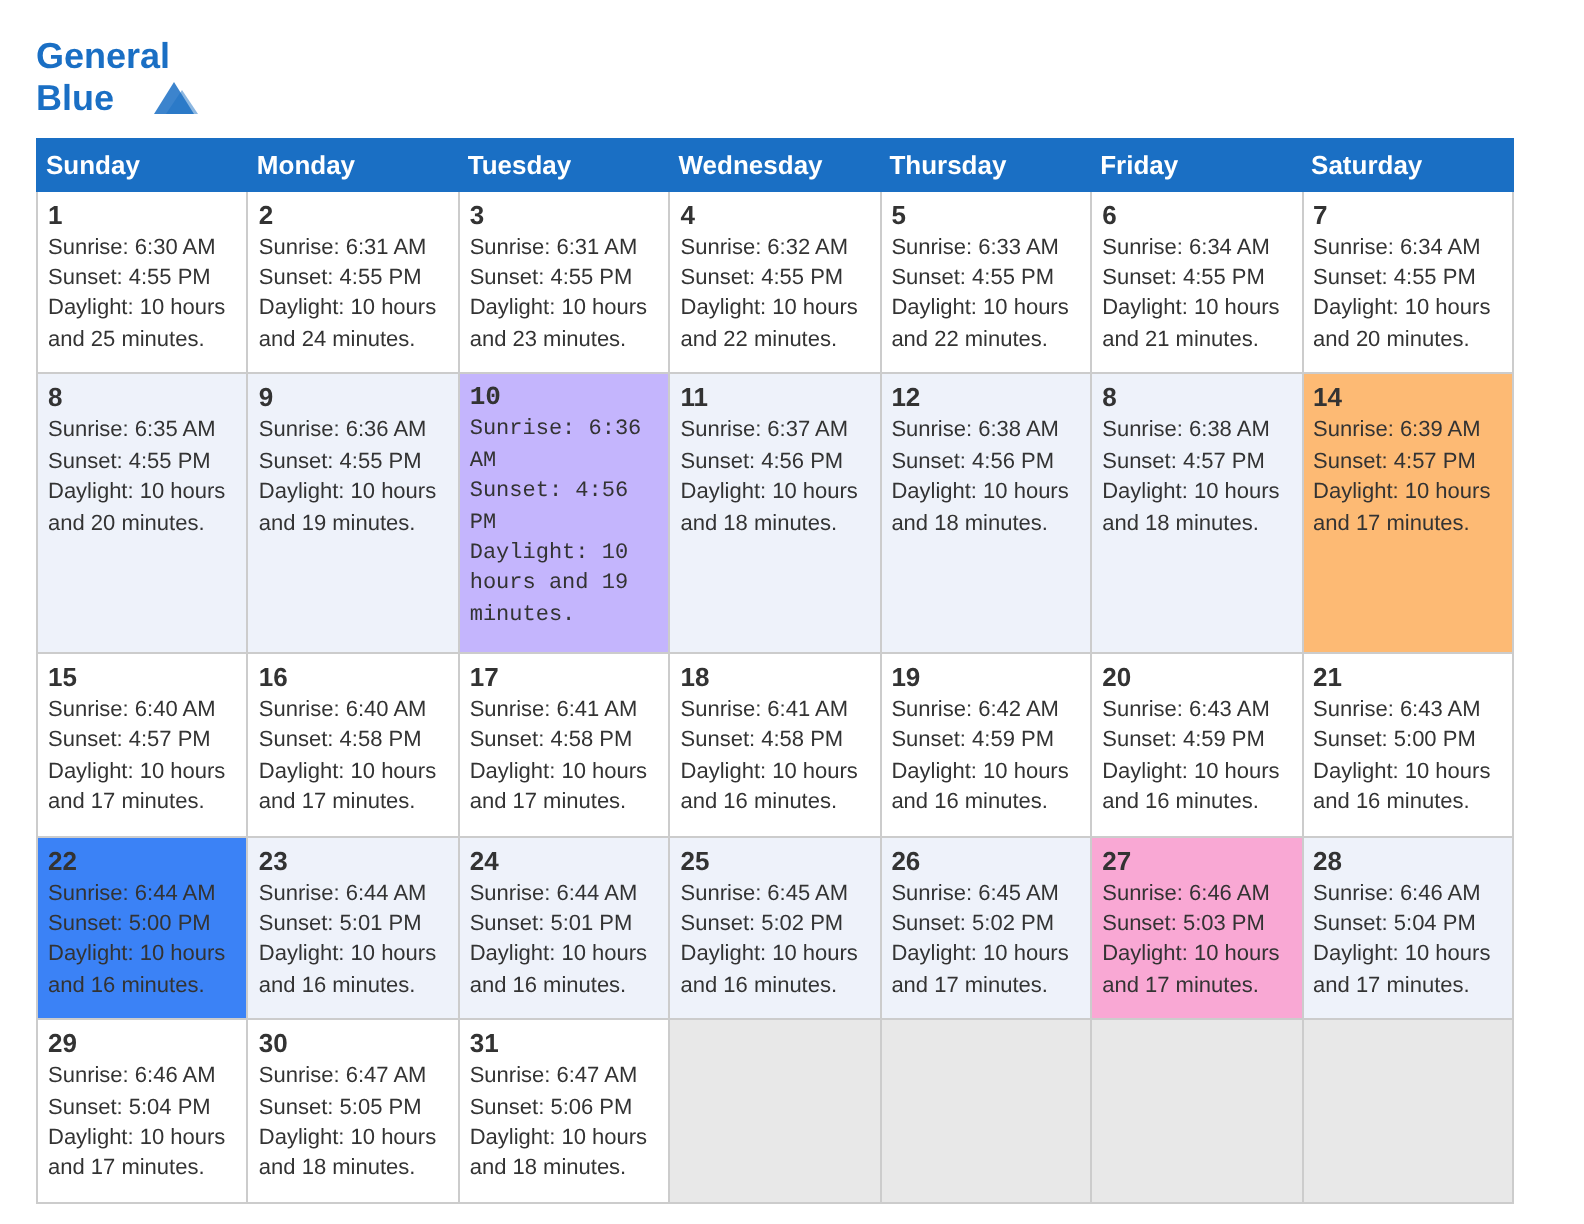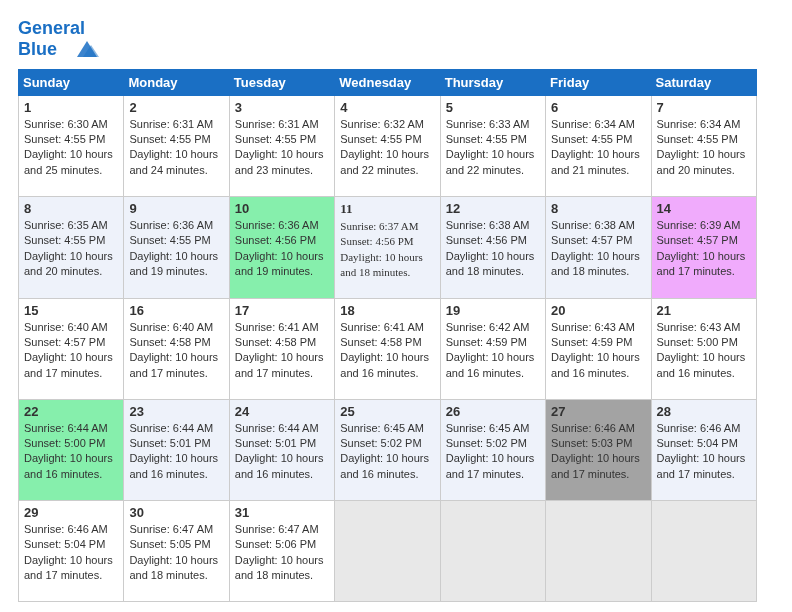--- a/index.html
+++ b/index.html
@@ -131,42 +131,42 @@
           <td><span class="day-num">2</span><span class="cell-text">Sunrise: 6:31 AM<br>Sunset: 4:55 PM<br>Daylight: 10 hours and 24 minutes.</span></td>
           <td><span class="day-num">3</span><span class="cell-text">Sunrise: 6:31 AM<br>Sunset: 4:55 PM<br>Daylight: 10 hours and 23 minutes.</span></td>
           <td><span class="day-num">4</span><span class="cell-text">Sunrise: 6:32 AM<br>Sunset: 4:55 PM<br>Daylight: 10 hours and 22 minutes.</span></td>
           <td><span class="day-num">5</span><span class="cell-text">Sunrise: 6:33 AM<br>Sunset: 4:55 PM<br>Daylight: 10 hours and 22 minutes.</span></td>
           <td><span class="day-num">6</span><span class="cell-text">Sunrise: 6:34 AM<br>Sunset: 4:55 PM<br>Daylight: 10 hours and 21 minutes.</span></td>
           <td><span class="day-num">7</span><span class="cell-text">Sunrise: 6:34 AM<br>Sunset: 4:55 PM<br>Daylight: 10 hours and 20 minutes.</span></td>
         </tr>
         <tr>
           <td style="background: rgb(238, 242, 250);"><span class="day-num">8</span><span class="cell-text">Sunrise: 6:35 AM<br>Sunset: 4:55 PM<br>Daylight: 10 hours and 20 minutes.</span></td>
           <td style="background: rgb(238, 242, 250);"><span class="day-num">9</span><span class="cell-text">Sunrise: 6:36 AM<br>Sunset: 4:55 PM<br>Daylight: 10 hours and 19 minutes.</span></td>
-          <td style="background: #86efac;"><span class="day-num">10</span><span class="cell-text">Sunrise: 6:36 AM<br>Sunset: 4:56 PM<br>Daylight: 10 hours and 19 minutes.</span></td>
-          <td style="background: rgb(238, 242, 250); font-family: Liberation Serif, serif;"><span class="day-num">11</span><span class="cell-text">Sunrise: 6:37 AM<br>Sunset: 4:56 PM<br>Daylight: 10 hours and 18 minutes.</span></td>
+          <td style="background: #c4b5fd; font-family: Liberation Mono, monospace;"><span class="day-num">10</span><span class="cell-text">Sunrise: 6:36 AM<br>Sunset: 4:56 PM<br>Daylight: 10 hours and 19 minutes.</span></td>
+          <td style="background: rgb(238, 242, 250);"><span class="day-num">11</span><span class="cell-text">Sunrise: 6:37 AM<br>Sunset: 4:56 PM<br>Daylight: 10 hours and 18 minutes.</span></td>
           <td style="background: rgb(238, 242, 250);"><span class="day-num">12</span><span class="cell-text">Sunrise: 6:38 AM<br>Sunset: 4:56 PM<br>Daylight: 10 hours and 18 minutes.</span></td>
           <td style="background: rgb(238, 242, 250);"><span class="day-num">8</span><span class="cell-text">Sunrise: 6:38 AM<br>Sunset: 4:57 PM<br>Daylight: 10 hours and 18 minutes.</span></td>
-          <td style="background: #f0abfc;"><span class="day-num">14</span><span class="cell-text">Sunrise: 6:39 AM<br>Sunset: 4:57 PM<br>Daylight: 10 hours and 17 minutes.</span></td>
+          <td style="background: #fdba74;"><span class="day-num">14</span><span class="cell-text">Sunrise: 6:39 AM<br>Sunset: 4:57 PM<br>Daylight: 10 hours and 17 minutes.</span></td>
         </tr>
         <tr>
           <td><span class="day-num">15</span><span class="cell-text">Sunrise: 6:40 AM<br>Sunset: 4:57 PM<br>Daylight: 10 hours and 17 minutes.</span></td>
           <td><span class="day-num">16</span><span class="cell-text">Sunrise: 6:40 AM<br>Sunset: 4:58 PM<br>Daylight: 10 hours and 17 minutes.</span></td>
           <td><span class="day-num">17</span><span class="cell-text">Sunrise: 6:41 AM<br>Sunset: 4:58 PM<br>Daylight: 10 hours and 17 minutes.</span></td>
           <td><span class="day-num">18</span><span class="cell-text">Sunrise: 6:41 AM<br>Sunset: 4:58 PM<br>Daylight: 10 hours and 16 minutes.</span></td>
           <td><span class="day-num">19</span><span class="cell-text">Sunrise: 6:42 AM<br>Sunset: 4:59 PM<br>Daylight: 10 hours and 16 minutes.</span></td>
           <td><span class="day-num">20</span><span class="cell-text">Sunrise: 6:43 AM<br>Sunset: 4:59 PM<br>Daylight: 10 hours and 16 minutes.</span></td>
           <td><span class="day-num">21</span><span class="cell-text">Sunrise: 6:43 AM<br>Sunset: 5:00 PM<br>Daylight: 10 hours and 16 minutes.</span></td>
         </tr>
         <tr>
-          <td style="background: #86efac;"><span class="day-num">22</span><span class="cell-text">Sunrise: 6:44 AM<br>Sunset: 5:00 PM<br>Daylight: 10 hours and 16 minutes.</span></td>
+          <td style="background: #3b82f6;"><span class="day-num">22</span><span class="cell-text">Sunrise: 6:44 AM<br>Sunset: 5:00 PM<br>Daylight: 10 hours and 16 minutes.</span></td>
           <td style="background: rgb(238, 242, 250);"><span class="day-num">23</span><span class="cell-text">Sunrise: 6:44 AM<br>Sunset: 5:01 PM<br>Daylight: 10 hours and 16 minutes.</span></td>
           <td style="background: rgb(238, 242, 250);"><span class="day-num">24</span><span class="cell-text">Sunrise: 6:44 AM<br>Sunset: 5:01 PM<br>Daylight: 10 hours and 16 minutes.</span></td>
           <td style="background: rgb(238, 242, 250);"><span class="day-num">25</span><span class="cell-text">Sunrise: 6:45 AM<br>Sunset: 5:02 PM<br>Daylight: 10 hours and 16 minutes.</span></td>
           <td style="background: rgb(238, 242, 250);"><span class="day-num">26</span><span class="cell-text">Sunrise: 6:45 AM<br>Sunset: 5:02 PM<br>Daylight: 10 hours and 17 minutes.</span></td>
-          <td style="background: #a3a3a3;"><span class="day-num">27</span><span class="cell-text">Sunrise: 6:46 AM<br>Sunset: 5:03 PM<br>Daylight: 10 hours and 17 minutes.</span></td>
+          <td style="background: #f9a8d4;"><span class="day-num">27</span><span class="cell-text">Sunrise: 6:46 AM<br>Sunset: 5:03 PM<br>Daylight: 10 hours and 17 minutes.</span></td>
           <td style="background: rgb(238, 242, 250); margin-top: 27px;"><span class="day-num">28</span><span class="cell-text">Sunrise: 6:46 AM<br>Sunset: 5:04 PM<br>Daylight: 10 hours and 17 minutes.</span></td>
         </tr>
         <tr>
           <td><span class="day-num">29</span><span class="cell-text">Sunrise: 6:46 AM<br>Sunset: 5:04 PM<br>Daylight: 10 hours and 17 minutes.</span></td>
           <td><span class="day-num">30</span><span class="cell-text">Sunrise: 6:47 AM<br>Sunset: 5:05 PM<br>Daylight: 10 hours and 18 minutes.</span></td>
           <td><span class="day-num">31</span><span class="cell-text">Sunrise: 6:47 AM<br>Sunset: 5:06 PM<br>Daylight: 10 hours and 18 minutes.</span></td>
           <td class="empty"></td>
           <td class="empty"></td>
           <td class="empty"></td>
           <td class="empty"></td>

